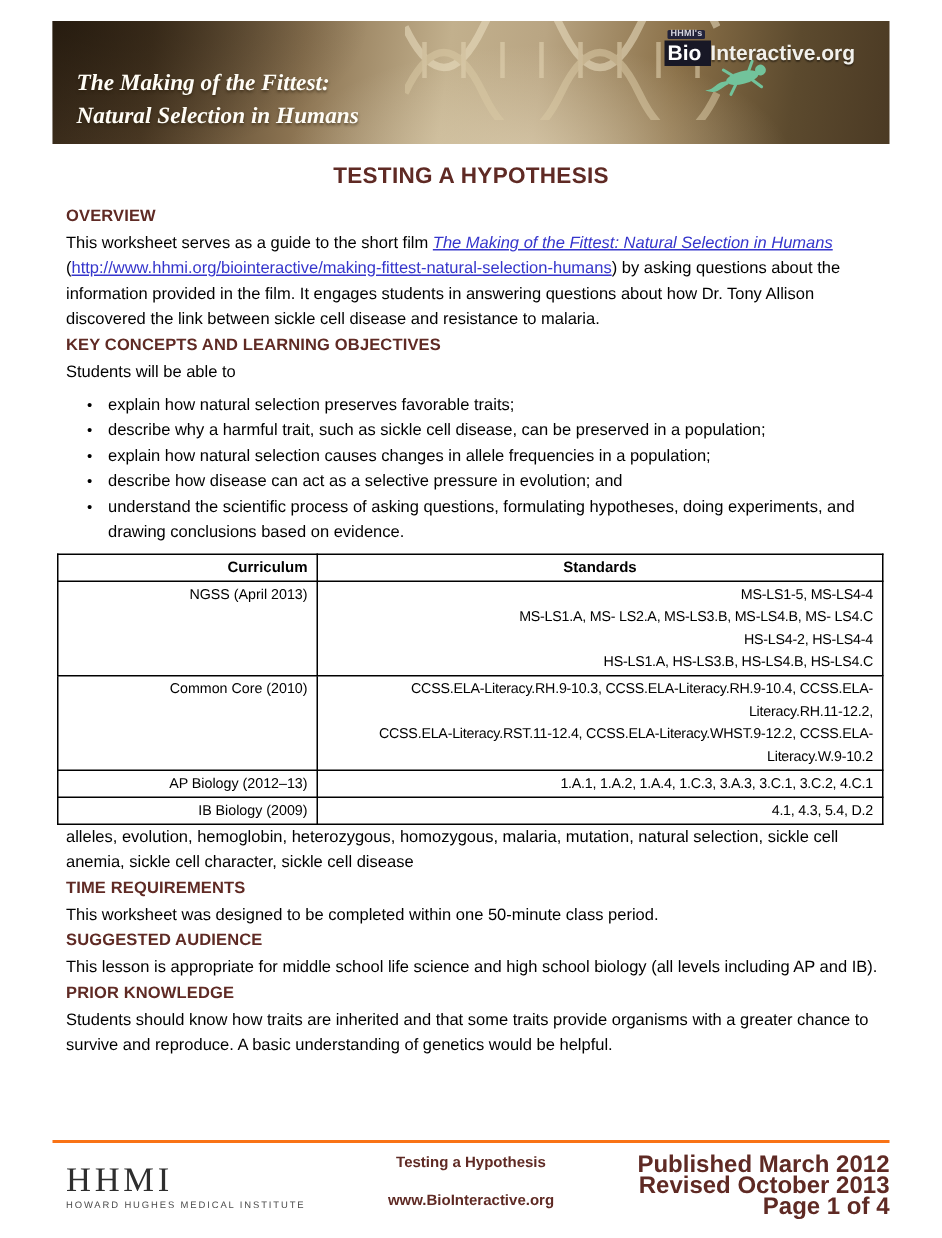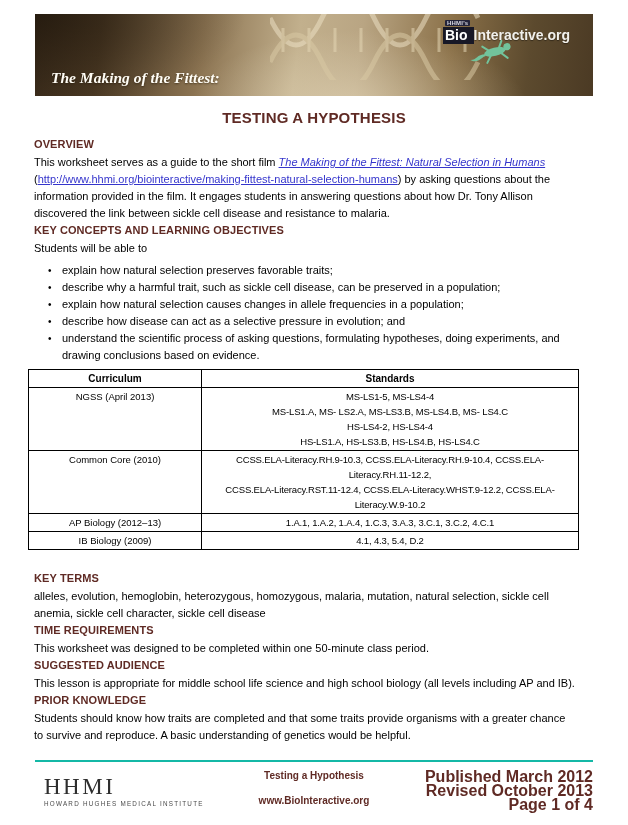--- a/index.html
+++ b/index.html
@@ -35,46 +35,46 @@
   }
   .logo-line{position:absolute;top:6px;left:0;white-space:nowrap;font-weight:bold;font-size:14px;}
   .logo-bio{background:#181826;color:#fff;padding:0 6px 1px 2px;}
   .logo-rest{color:#f2f1ec;text-shadow:0 1px 1px rgba(0,0,0,.4);}
   .lizard{position:absolute;top:18px;left:26px;transform:rotate(-14deg);}
   
   .doc-title{
     margin:0;position:absolute;left:0;right:0;top:109px;text-align:center;
     font-size:15px;font-weight:bold;color:#5f2a24;letter-spacing:.2px;
   }
-  .content{position:absolute;left:34px;top:136px;width:543px;font-size:11px;line-height:17px;}
+  .content{position:absolute;left:44px;top:136px;width:543px;font-size:11px;line-height:17px;}
   h2.sec{
     font-size:11px;line-height:17px;font-weight:bold;color:#5f2a24;
     margin:0 0 1px 0;letter-spacing:.1px;
   }
   .sec-gap{margin-top:14px;}
   p.body{margin:0;}
   a.doclink{color:#3535cc;text-decoration:underline;cursor:pointer;}
   a.doclink.italic{font-style:italic;}
   
   .bullets{margin:5px 0 0 0;}
   .bullet-row{display:flex;align-items:flex-start;margin:0;}
   .bullet-glyph{width:28px;padding-left:14px;box-sizing:border-box;flex:none;font-size:10px;}
   .bullet-text{flex:1;}
   
   .tbl-wrap{margin:5px 0 0 -6px;width:551px;}
   table.curr{border-collapse:collapse;width:551px;font-size:9.5px;line-height:15px;}
   table.curr th,table.curr td{
-    border:1px solid #000;padding:1px 6px;vertical-align:top;text-align:center;
+    border:1px solid #000;padding:1px 6px;vertical-align:top;text-align:right;
   }
   table.curr th{font-weight:bold;font-size:10px;}
   table.curr th.std{text-align:center;}
   table.curr td.c1{width:160px;}
   table.curr td.std{white-space:pre-line;letter-spacing:-0.15px;}
   
-  .footer{position:absolute;left:35px;top:760px;width:558px;border-top:2px solid #14b8a6;}
+  .footer{position:absolute;left:35px;top:760px;width:558px;border-top:2px solid #f97316;}
   .footer-cols{display:flex;margin-top:8px;}
   .f-left{width:170px;padding-left:9px;box-sizing:border-box;margin-top:6px;}
   .hhmi-word{font-family:"Liberation Serif",serif;font-size:23px;line-height:22px;letter-spacing:2.5px;color:#2e2e2e;}
   .hhmi-sub{font-size:6.3px;letter-spacing:1.25px;color:#4a4a4a;margin-top:2px;white-space:nowrap;}
   .f-center{flex:1;text-align:center;color:#5f2a24;font-weight:bold;font-size:10px;}
   .f-center .line2{margin-top:14px;}
   .f-right{width:170px;text-align:right;color:#5f2a24;font-weight:bold;font-size:16px;line-height:14px;}
 </style>
 </head>
 <body>
@@ -94,20 +94,21 @@
           <line x1="91" y1="18" x2="91" y2="42"></line>
         <line x1="117" y1="18" x2="117" y2="42"></line>
           <line x1="143" y1="18" x2="143" y2="42"></line>
         <line x1="169" y1="18" x2="169" y2="42"></line>
           <line x1="195" y1="18" x2="195" y2="42"></line>
       </g>
     </svg>
 
     <div class="banner-title">
       <div>The Making of the Fittest:</div>
+      <div>Natural Selection in Humans</div>
     </div>
 
     <div class="bio-logo">
       <span class="logo-hhmis">HHMI's</span>
       <span class="logo-line"><span class="logo-bio">Bio</span><span class="logo-rest">Interactive.org</span></span>
       <svg class="lizard" width="58" height="26" viewBox="0 0 58 26">
         <g fill="#72c39b">
           <ellipse cx="26" cy="12" rx="11" ry="4.2"></ellipse>
           <circle cx="39" cy="10" r="3.6"></circle>
           <path d="M16,12 C 8,10 6,16 0,14 C 7,20 12,14 16,14 Z"></path>
@@ -181,31 +182,30 @@
             <td class="std">1.A.1, 1.A.2, 1.A.4, 1.C.3, 3.A.3, 3.C.1, 3.C.2, 4.C.1</td>
           </tr>
           <tr>
             <td class="c1">IB Biology (2009)</td>
             <td class="std">4.1, 4.3, 5.4, D.2</td>
           </tr>
         </tbody>
       </table>
     </div>
 
-    <h2 class="sec" style="margin-top:20px;">KEY TERMS</h2>
     <p class="body">alleles, evolution, hemoglobin, heterozygous, homozygous, malaria, mutation, natural selection, sickle cell anemia, sickle cell character, sickle cell disease</p>
 
     <h2 class="sec sec-gap">TIME REQUIREMENTS</h2>
     <p class="body">This worksheet was designed to be completed within one 50-minute class period.</p>
 
     <h2 class="sec sec-gap">SUGGESTED AUDIENCE</h2>
     <p class="body">This lesson is appropriate for middle school life science and high school biology (all levels including AP and IB).</p>
 
     <h2 class="sec sec-gap">PRIOR KNOWLEDGE</h2>
-    <p class="body">Students should know how traits are completed and that some traits provide organisms with a greater chance to survive and reproduce. A basic understanding of genetics would be helpful.</p>
+    <p class="body">Students should know how traits are inherited and that some traits provide organisms with a greater chance to survive and reproduce. A basic understanding of genetics would be helpful.</p>
 
   </div>
 
   <div class="footer">
     <div class="footer-cols">
       <div class="f-left">
         <div class="hhmi-word">HHMI</div>
         <div class="hhmi-sub">HOWARD HUGHES MEDICAL INSTITUTE</div>
       </div>
       <div class="f-center">

